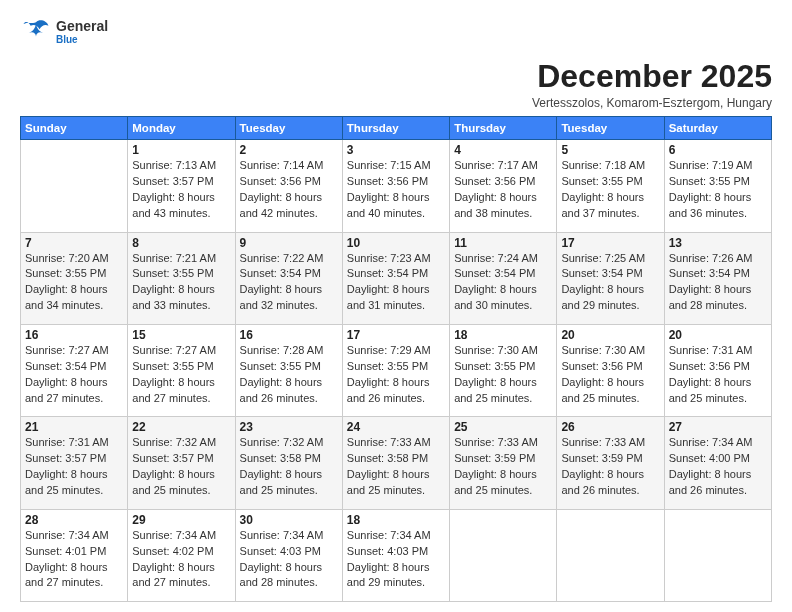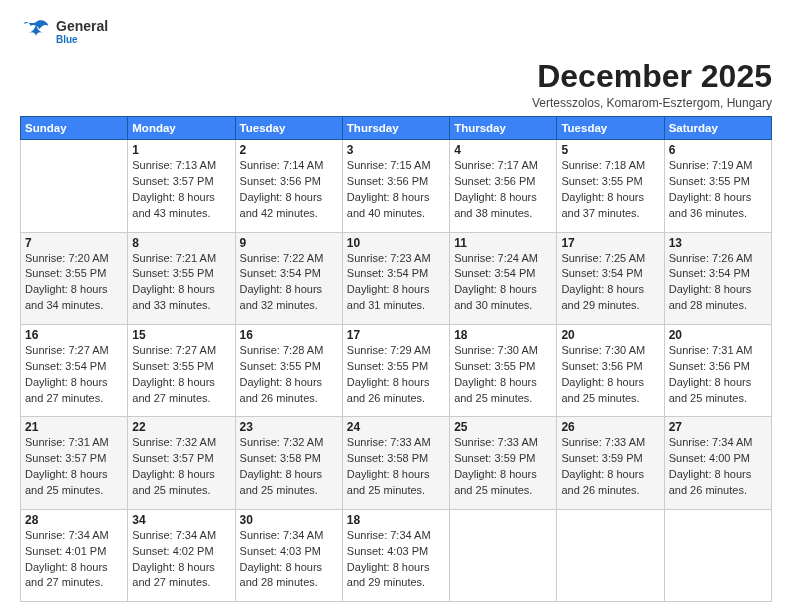--- a/index.html
+++ b/index.html
@@ -246,21 +246,21 @@
             <span class="day-number">27</span>
             <div class="day-info">Sunrise: 7:34 AM<br>Sunset: 4:00 PM<br>Daylight: 8 hours<br>and 26 minutes.</div>
           </td>
         </tr>
         <tr>
           <td>
             <span class="day-number">28</span>
             <div class="day-info">Sunrise: 7:34 AM<br>Sunset: 4:01 PM<br>Daylight: 8 hours<br>and 27 minutes.</div>
           </td>
           <td>
-            <span class="day-number">34</span>
+            <span class="day-number">29</span>
             <div class="day-info">Sunrise: 7:34 AM<br>Sunset: 4:02 PM<br>Daylight: 8 hours<br>and 27 minutes.</div>
           </td>
           <td>
             <span class="day-number">30</span>
             <div class="day-info">Sunrise: 7:34 AM<br>Sunset: 4:03 PM<br>Daylight: 8 hours<br>and 28 minutes.</div>
           </td>
           <td>
             <span class="day-number">18</span>
             <div class="day-info">Sunrise: 7:34 AM<br>Sunset: 4:03 PM<br>Daylight: 8 hours<br>and 29 minutes.</div>
           </td>

